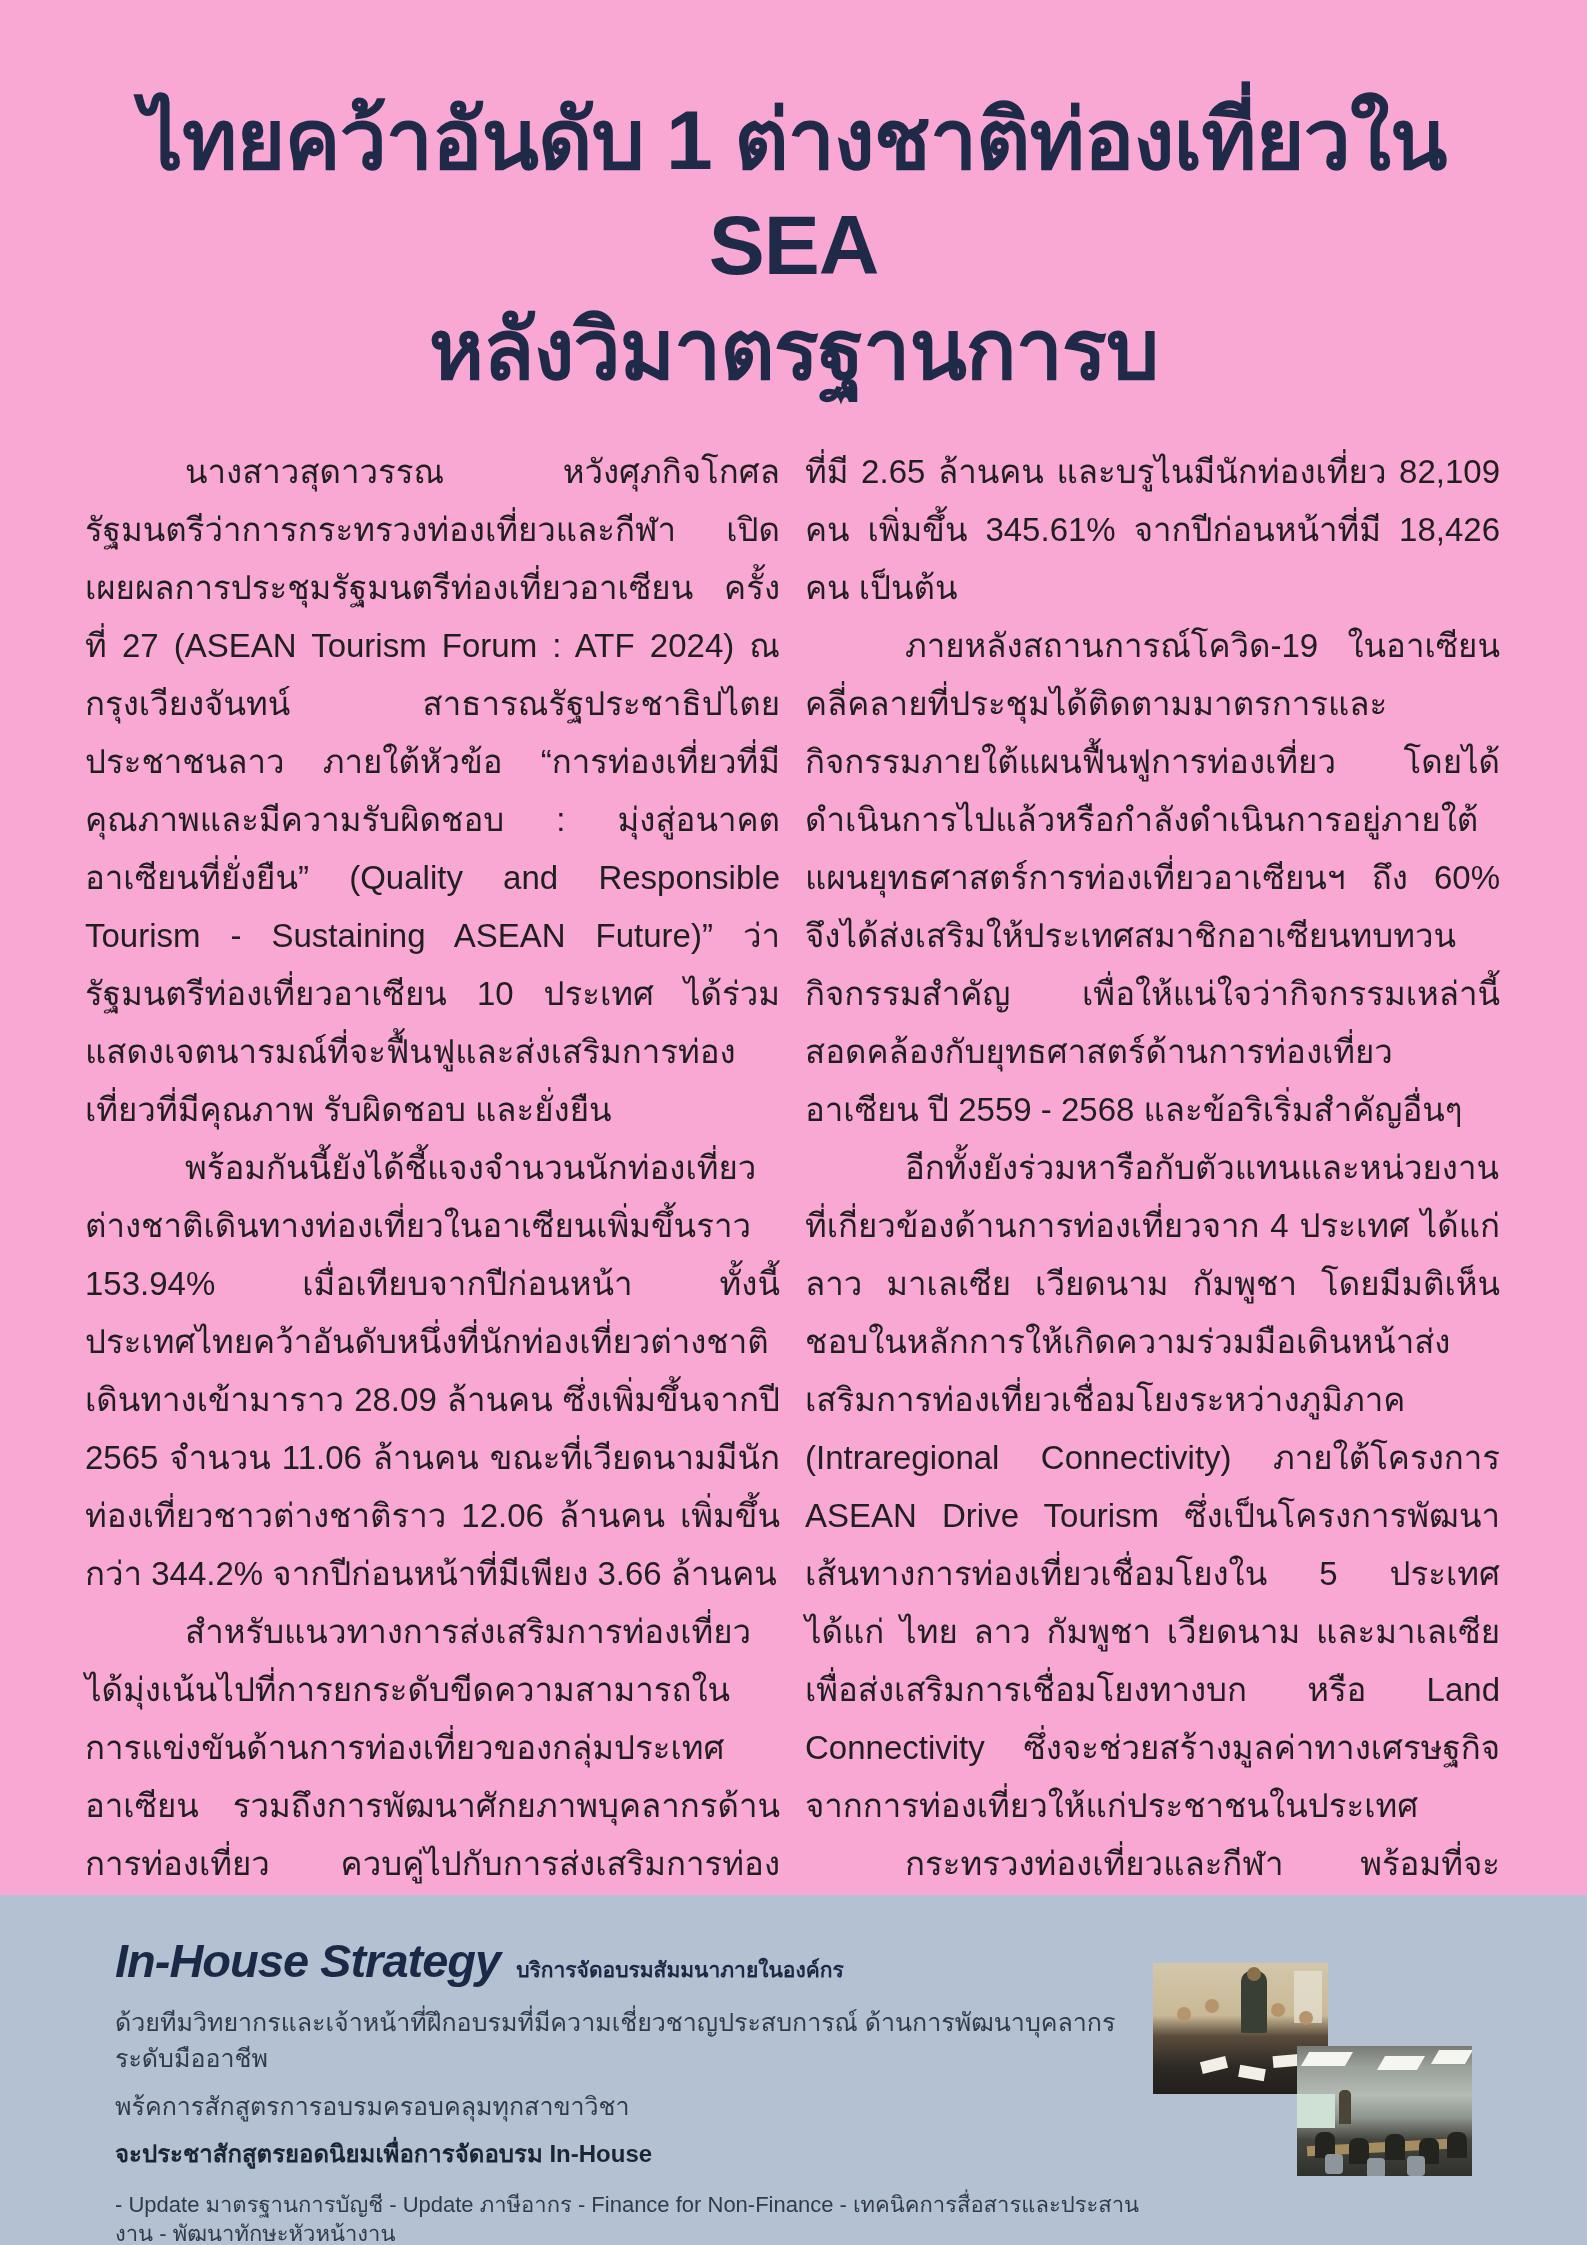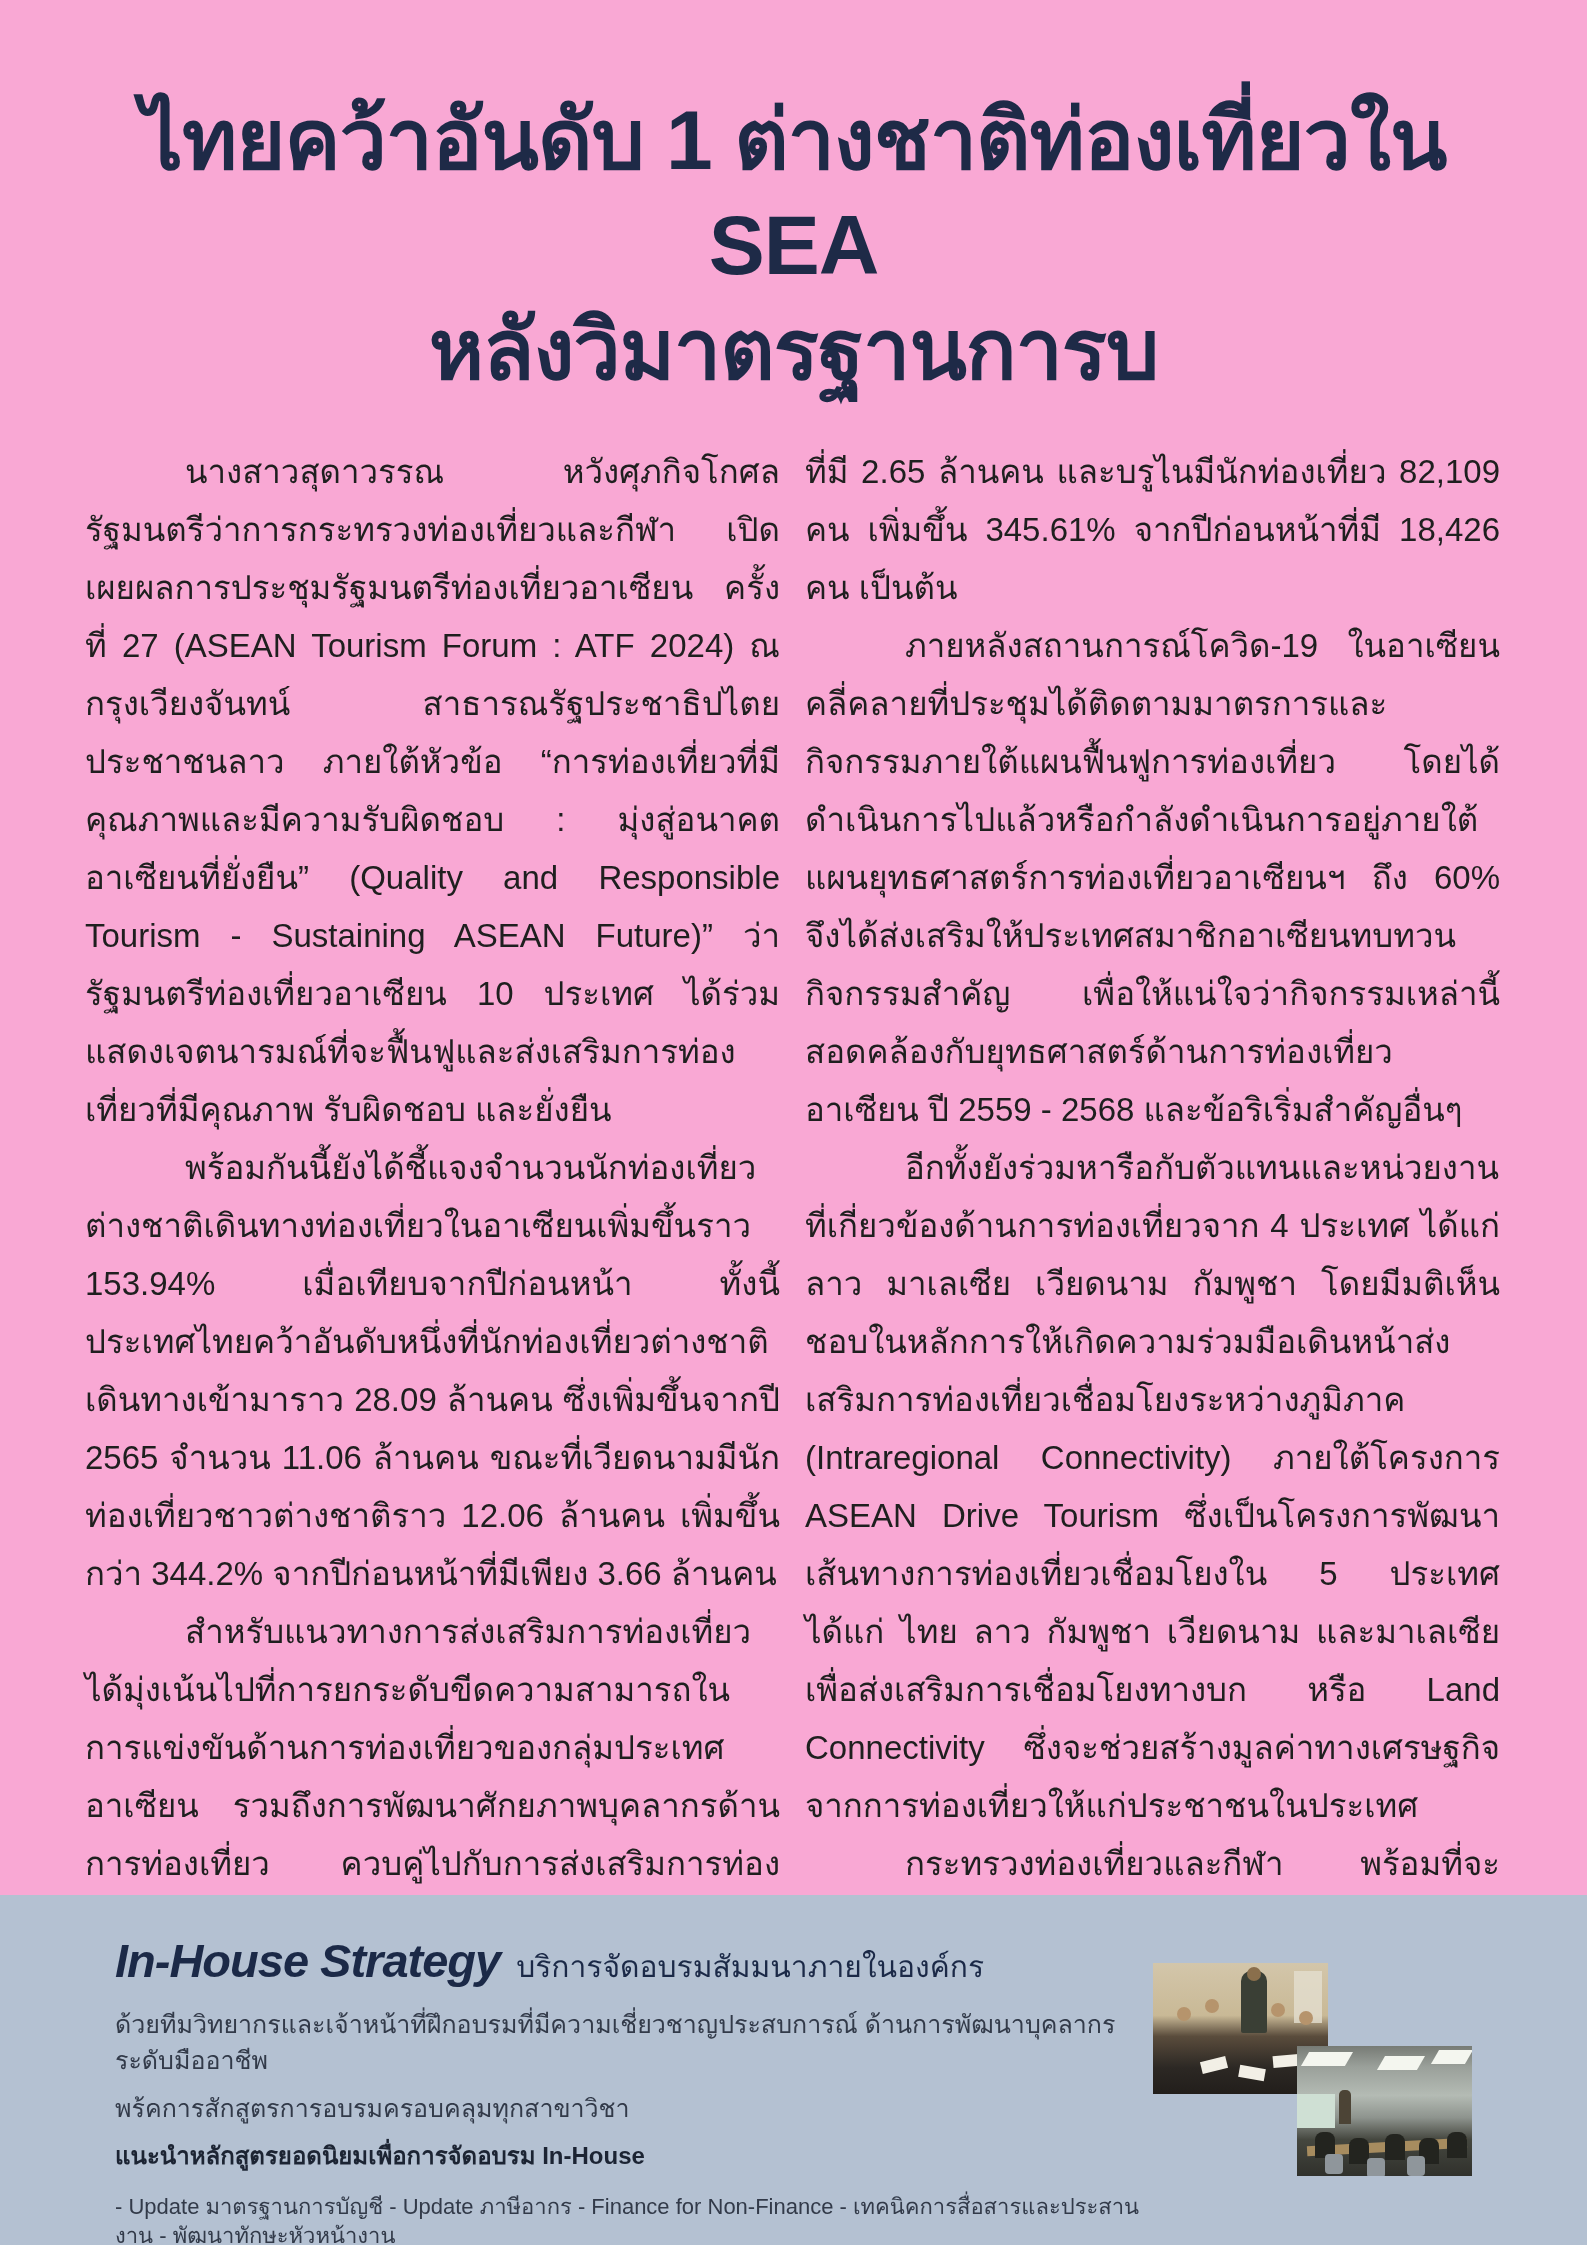--- a/index.html
+++ b/index.html
@@ -60,22 +60,22 @@
   }
   .fo-title-row{display:flex;align-items:baseline;gap:16px;}
   .fo-title{
     font-size:47px;
     font-weight:700;
     font-style:italic;
     color:var(--footer_navy,#1b2947);
     letter-spacing:-1px;
   }
   .fo-subtitle{
-    font-size:30px;
-    font-weight:400;
+    font-size:21px;
+    font-weight:700;
     color:var(--footer_navy,#1b2947);
   }
   .fo-line{font-size:25px;line-height:36px;margin-top:12px;}
   .fo-line.first{margin-top:16px;}
   .fo-bold{font-size:24px;font-weight:700;color:#1c2433;margin-top:14px;line-height:32px;}
   .fo-course{font-size:22px;line-height:29px;margin-top:20px;}
   
   .photo{position:absolute;overflow:hidden;}
   .photo-1{
     left:1153px;top:68px;width:175px;height:131px;z-index:1;
@@ -130,21 +130,21 @@
   </div>
 
   <div class="footer">
     <div class="footer-text">
       <div class="fo-title-row">
         <span class="fo-title">In-House Strategy</span>
         <span class="fo-subtitle">บริการจัดอบรมสัมมนาภายในองค์กร</span>
       </div>
       <div class="fo-line first">ด้วยทีมวิทยากรและเจ้าหน้าที่ฝึกอบรมที่มีความเชี่ยวชาญประสบการณ์ ด้านการพัฒนาบุคลากรระดับมืออาชีพ</div>
       <div class="fo-line">พร้คการสักสูตรการอบรมครอบคลุมทุกสาขาวิชา</div>
-      <div class="fo-bold">แนะนำหลักสูตรยอดนิยมเพื่อการจัดอบรม In-House</div>
+      <div class="fo-bold">จะประชาสักสูตรยอดนิยมเพื่อการจัดอบรม In-House</div>
       <div class="fo-course">- Update มาตรฐานการบัญชี - Update ภาษีอากร - Finance for Non-Finance - เทคนิคการสื่อสารและประสานงาน - พัฒนาทักษะหัวหน้างาน</div>
       <div class="fo-course">- Service Skill - Team Work - การเสริมสร้างภาวะผู้นำ - Sales Strategy - HR for Non-HR - กฎหมายแรงงาน - ฯลฯ</div>
 
     </div>
 
     <div class="photo photo-1">
       <div class="frag-door"></div>
       <div class="frag-person-stand"></div>
       <div class="frag-head h1"></div>
       <div class="frag-head h2"></div>

